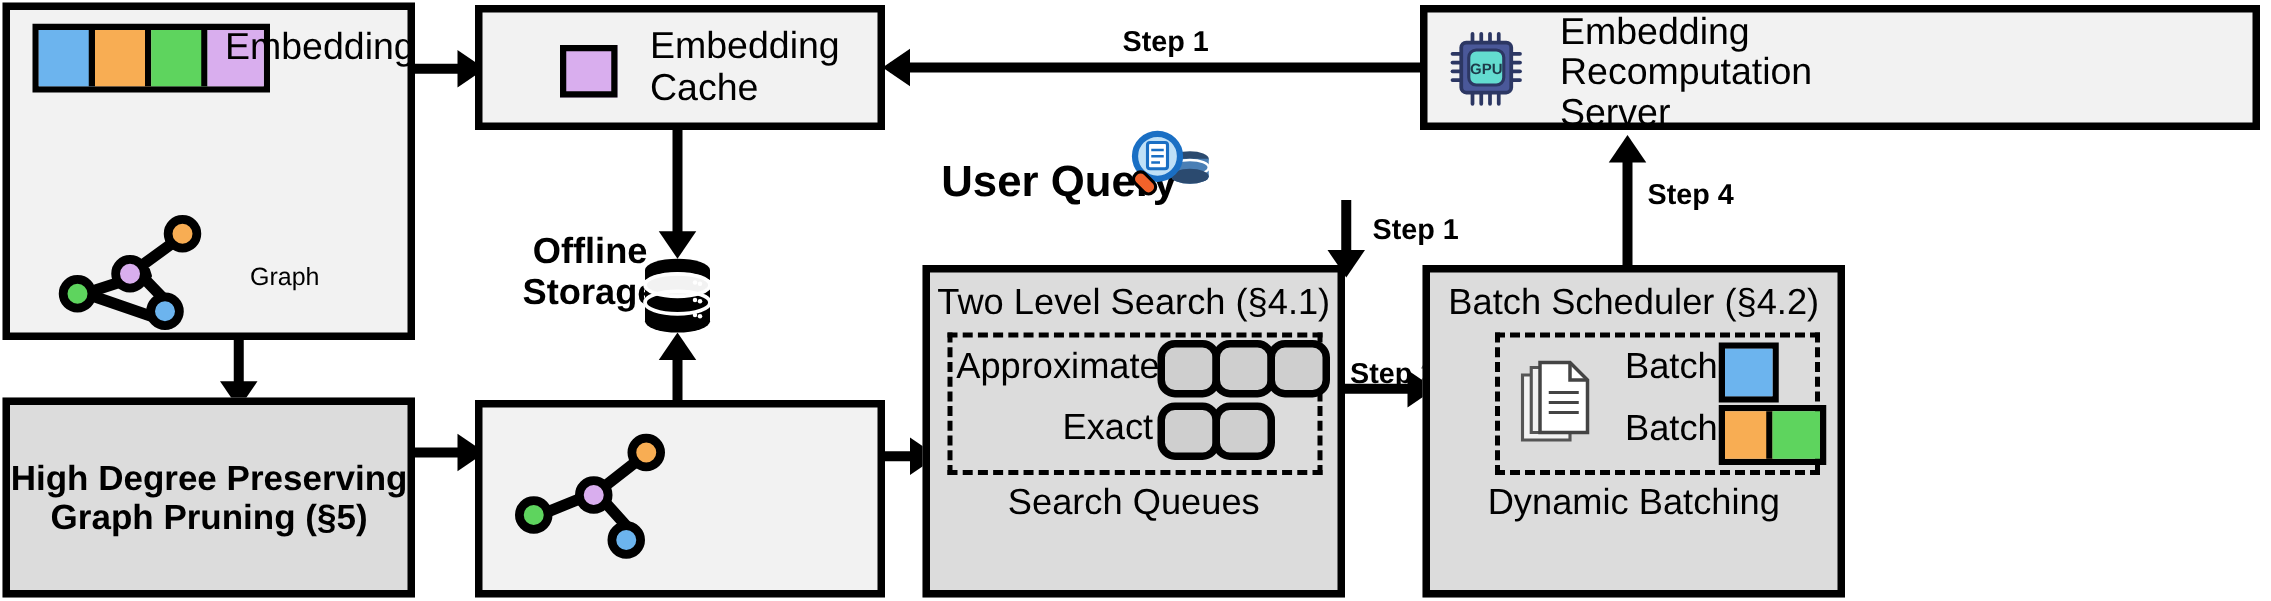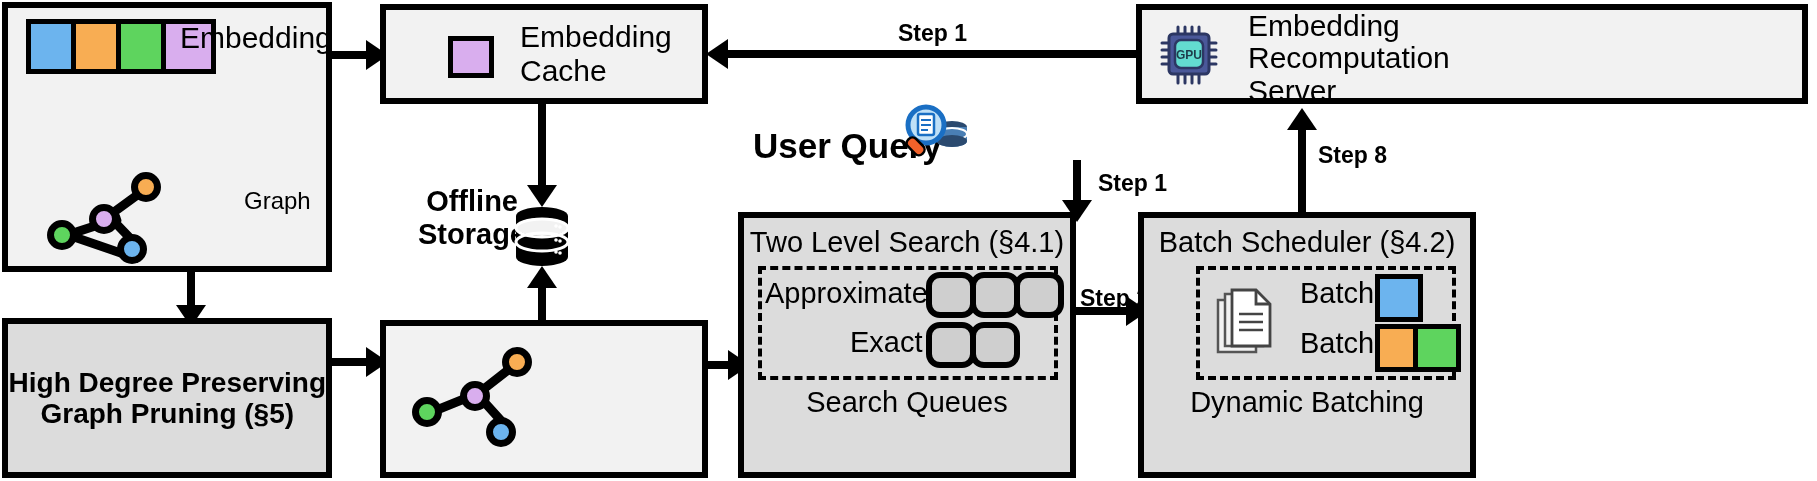--- a/index.html
+++ b/index.html
@@ -88,21 +88,21 @@
     <div class="gedge" style="left:30px; top:56px; width:48px; transform:rotate(-18deg);"></div>
     <div class="gedge" style="left:60px; top:42px; width:46px; transform:rotate(-36deg);"></div>
     <div class="gedge" style="left:70px; top:46px; width:42px; transform:rotate(46deg);"></div>
     <div class="gedge" style="left:28px; top:60px; width:70px; transform:rotate(19deg);"></div>
     <div class="gnode" style="left:86px; top:0px;  width:30px; height:30px; background:#f8ad53;"></div>
     <div class="gnode" style="left:44px; top:32px; width:30px; height:30px; background:#d9aeee;"></div>
     <div class="gnode" style="left:2px;  top:48px; width:30px; height:30px; background:#5ed45e;"></div>
     <div class="gnode" style="left:72px; top:62px; width:30px; height:30px; background:#6cb4ee;"></div>
   </div>
 
-  <div class="txt t-reg" style="left:200px; top:187px; font-size:24px;margin-left:44px;">Graph</div>
+  <div class="txt t-reg" style="left:200px; top:211px; font-size:20px;">Graph</div>
 
   <div class="arrow-line" style="left:187px; top:272px; width:8px; height:38px;"></div>
   <div class="arrow-head ah-down" style="left:176px; top:305px;"></div>
 
   <div class="box shaded" style="left:2px; top:318px; width:330px; height:160px;">
     <div class="label t-bold" style="font-size:28px;">High Degree Preserving
 Graph Pruning (§5)</div>
   </div>
 
   <div class="arrow-line" style="left:332px; top:51px; width:38px; height:8px;"></div>
@@ -225,21 +225,21 @@
   <div class="txt t-reg" style="left:1300px; top:327px; font-size:29px;">Batch 2</div>
   <div style="position:absolute; left:1375px; top:324px; display:flex; border:5px solid #000;">
     <div class="cell" style="width:38px; height:38px; background:#f8ad53; border-right:5px solid #000;"></div>
     <div class="cell" style="width:38px; height:38px; background:#5ed45e;"></div>
   </div>
 
   <div class="txt t-reg" style="left:1138px; top:386px; width:338px; text-align:center; font-size:29px;">Dynamic Batching</div>
 
   <div class="arrow-line" style="left:1298px; top:128px; width:8px; height:84px;"></div>
   <div class="arrow-head ah-up" style="left:1287px; top:108px;"></div>
-  <div class="step-label" style="left:1318px; top:142px;">Step 8</div>
+  <div class="step-label" style="left:1318px; top:142px;">Step 4</div>
 
   <div class="box" style="left:1136px; top:4px; width:672px; height:100px; display:block;">
   </div>
 
   <svg style="position:absolute; left:1160px; top:25px;" width="62" height="60" viewBox="0 0 62 60">
     <g stroke="#2c3763" stroke-width="3" stroke-linecap="round">
       <line x1="18" y1="2" x2="18" y2="10"></line>
         <line x1="25" y1="2" x2="25" y2="10"></line>
       <line x1="32" y1="2" x2="32" y2="10"></line>
         <line x1="39" y1="2" x2="39" y2="10"></line>

